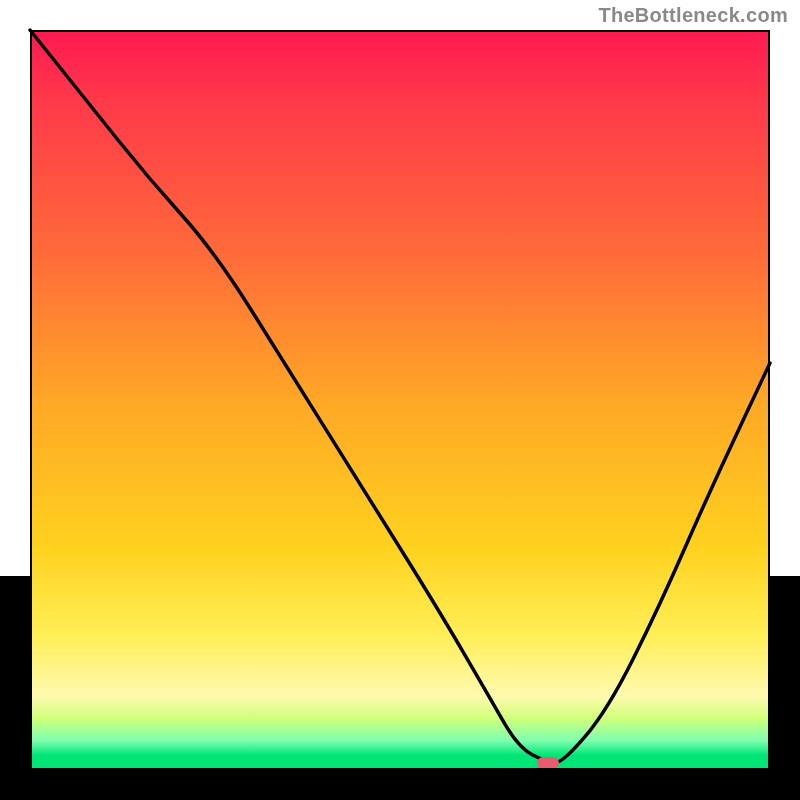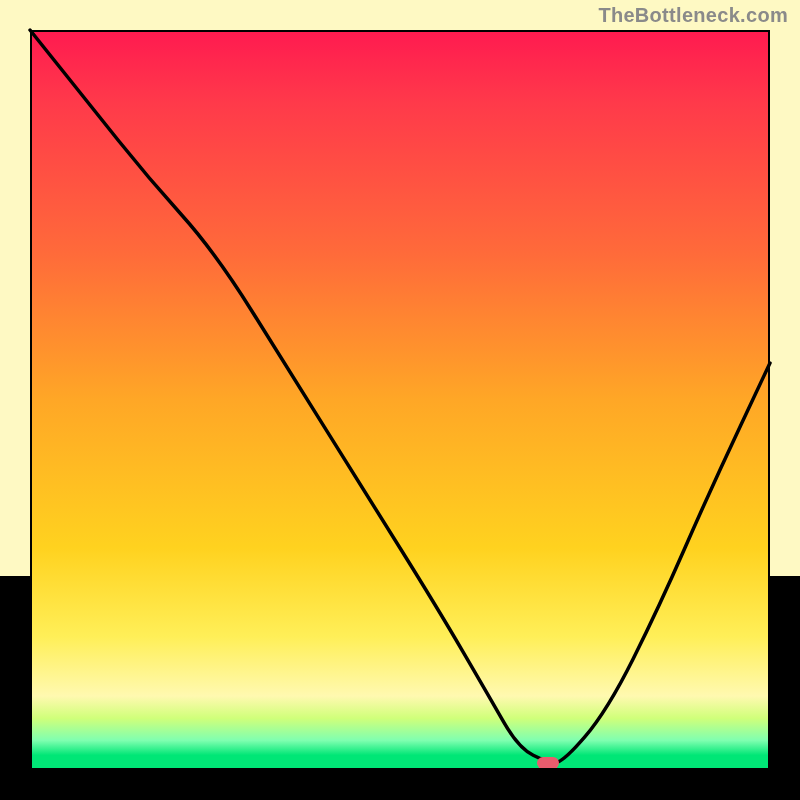--- a/index.html
+++ b/index.html
@@ -7,21 +7,21 @@
     padding: 0;
     width: 800px;
     height: 800px;
     background: #000;
     font-family: Arial, Helvetica, sans-serif;
   }
   .stage {
     position: relative;
     width: 800px;
     height: 576px;
-    background: #fef9c3;
+    background: #ffffff;
   }
   .watermark {
     position: absolute;
     top: 4px;
     right: 12px;
     color: #8a8a8a;
     font-size: 20px;
     font-weight: 600;
     letter-spacing: 0.3px;
     user-select: none;

